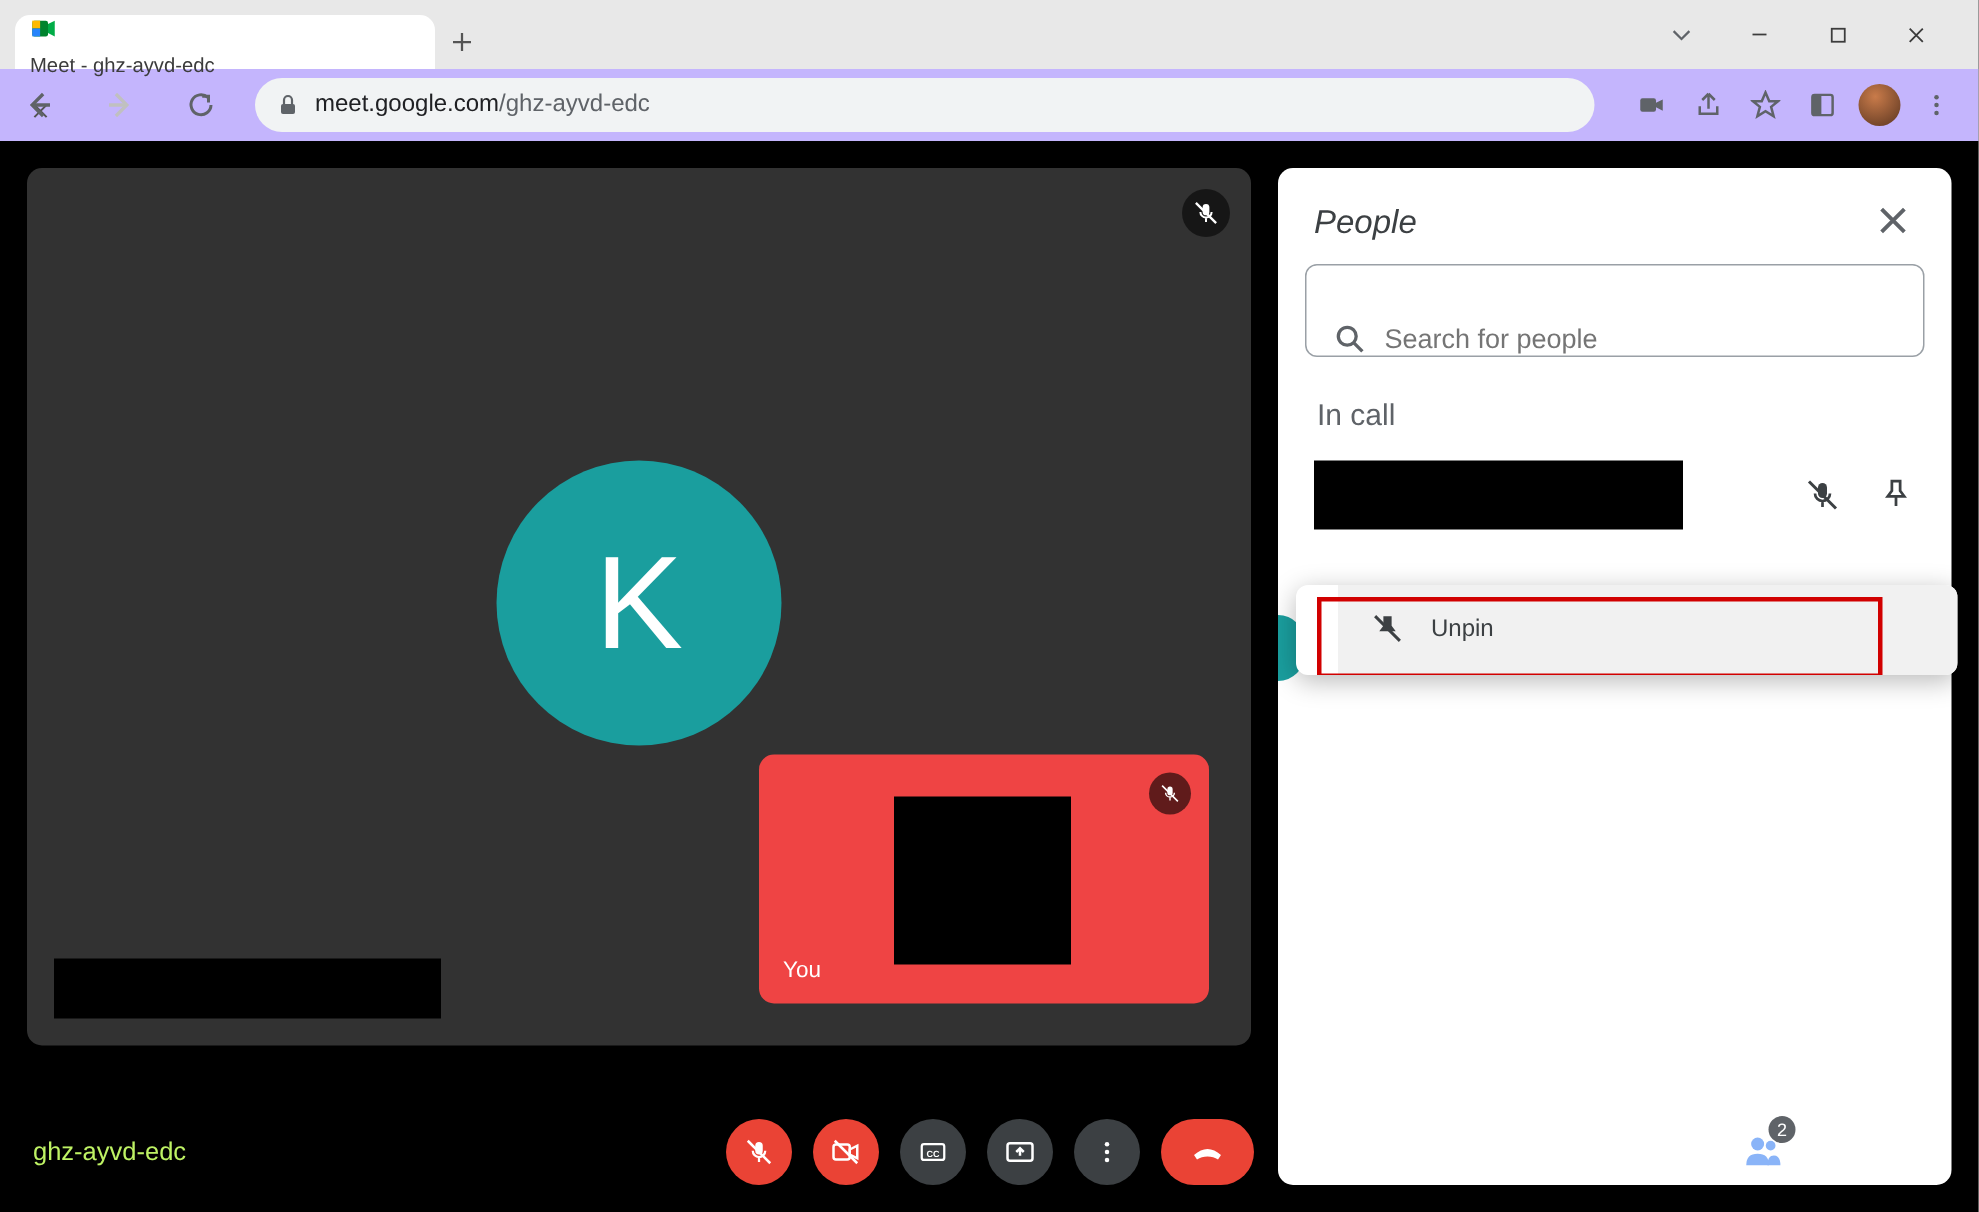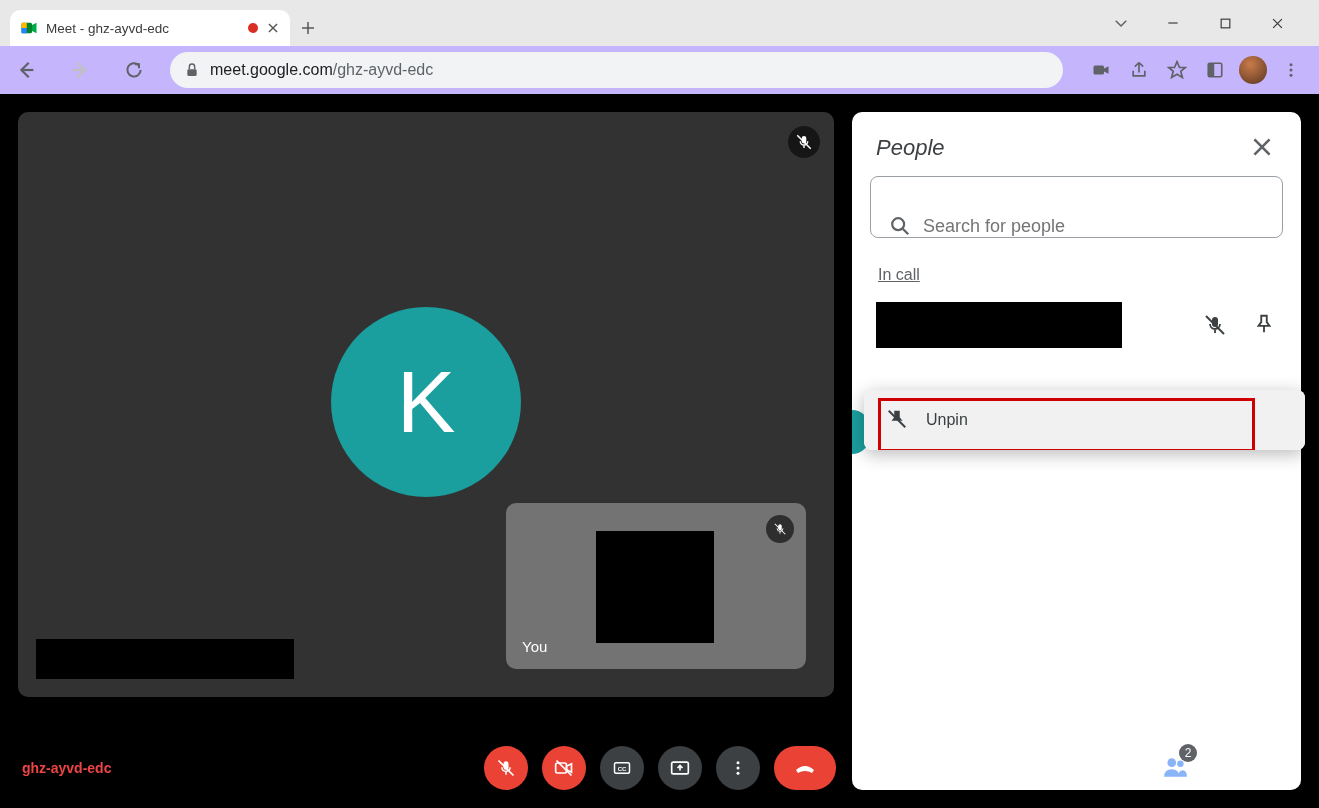--- a/index.html
+++ b/index.html
@@ -1,21 +1,21 @@
 <!DOCTYPE html>
 <html><head>
 <meta charset="utf-8">
 <style>
 * { box-sizing: border-box; margin: 0; padding: 0; }
 body { font-family: "Segoe UI", Arial, sans-serif; width: 1319px; height: 808px; overflow: hidden; background: #fff; }
 
 
 .browser-chrome { background: #e8e8e8; }
 .tab-strip { display: flex; align-items: center; height: 46px; padding-left: 10px; padding-right: 10px; }
-.tab { display: flex; align-items: center; background: #fff; height: 36px; padding: 0 10px; border-radius: 10px 10px 0 0; min-width: 280px; gap: 8px; margin-top: 10px; }
+.tab { display: flex; background: #fff; height: 36px; padding: 0 10px; border-radius: 10px 10px 0 0; min-width: 280px; gap: 8px; margin-top: 10px; flex-direction: column; }
 .tab .favicon { width: 18px; height: 18px; }
 .tab .favicon svg { width: 18px; height: 18px; }
 .tab .title { font-size: 13.5px; color: #3c3c3c; flex: 1; }
 .tab .rec { width: 10px; height: 10px; border-radius: 50%; background: #d93025; margin-left: auto; }
 .tab .close { width: 14px; height: 14px; color: #555; }
 .newtab { width: 36px; height: 36px; display: flex; align-items: center; justify-content: center; margin-top: 10px; cursor: pointer; }
 .win-controls { margin-left: auto; display: flex; gap: 8px; padding-right: 10px; }
 .win-btn { width: 44px; height: 30px; display: flex; align-items: center; justify-content: center; color: #3c3c3c; }
 
 .toolbar { display: flex; align-items: center; height: 48px; background: #c4b5fd; padding: 0 8px; gap: 18px; }
@@ -31,51 +31,51 @@
 
 
 .meet-area { background: #000; height: 714px; position: relative; display: flex; }
 
 .video-area { flex: 1; position: relative; padding: 18px; }
 .main-video { background: #323232; border-radius: 10px; width: 816px; height: 585px; position: relative; }
 .main-video .avatar-circle { width: 190px; height: 190px; border-radius: 50%; background: #1a9e9e; position: absolute; top: 195px; left: 50%; transform: translateX(-50%); display: flex; align-items: center; justify-content: center; color: #fff; font-size: 88px; font-weight: 400; }
 .main-video .mic-off-badge { position: absolute; top: 14px; right: 14px; width: 32px; height: 32px; border-radius: 50%; background: rgba(0,0,0,.55); display: flex; align-items: center; justify-content: center; color: #fff; }
 .name-redact { position: absolute; bottom: 18px; left: 18px; width: 258px; height: 40px; background: #000; }
 
-.self-video { position: absolute; right: 28px; bottom: 28px; width: 300px; height: 166px; background: #737373; border-radius: 10px; }
+.self-video { position: absolute; right: 28px; bottom: 28px; width: 300px; height: 166px; background: #ef4444; border-radius: 10px; }
 .self-video .you-label { position: absolute; left: 16px; bottom: 14px; color: #fff; font-size: 15px; font-weight: 500; }
 .self-video .redact { position: absolute; top: 28px; left: 90px; width: 118px; height: 112px; background: #000; }
 .self-video .mic-off-badge-sm { position: absolute; top: 12px; right: 12px; width: 28px; height: 28px; border-radius: 50%; background: rgba(0,0,0,.6); display: flex; align-items: center; justify-content: center; color: #fff; }
 
 
 .people-panel { width: 450px; background: #fff; margin: 18px 18px 18px 0; border-radius: 10px; padding: 22px 18px; position: relative; }
 .people-header { display: flex; align-items: center; justify-content: space-between; padding: 0 6px 14px 6px; font-style: italic; }
 .people-title { font-size: 22px; color: #3c4043; }
 .close-panel { width: 28px; height: 28px; color: #5f6368; cursor: pointer; }
 .search-box { border: 1px solid #9aa0a6; border-radius: 8px; height: 62px; display: flex; align-items: flex-end; gap: 12px; padding: 0 18px; }
 .search-box .search-icon { color: #5f6368; }
 .search-box input { border: none; outline: none; font-size: 18px; color: #5f6368; flex: 1; background: transparent; }
-.in-call-label { font-size: 16px; color: #5f6368; margin: 28px 0 14px 8px; text-decoration: underline; }
+.in-call-label { font-size: 20px; color: #5f6368; margin: 28px 0 14px 8px; }
 .participant-row { display: flex; align-items: center; gap: 10px; padding: 4px 6px; }
 .participant-name-redact { width: 246px; height: 46px; background: #000; }
 .participant-actions { margin-left: auto; display: flex; gap: 26px; align-items: center; }
 .pa-btn { color: #3c4043; width: 24px; height: 24px; cursor: pointer; }
 
 
 .ctx-menu { position: absolute; top: 278px; left: 12px; right: -4px; background: #fff; border-radius: 8px; box-shadow: 0 4px 18px rgba(0,0,0,.28); overflow: hidden; }
 .ctx-item { display: flex; align-items: center; gap: 16px; padding: 18px 22px; font-size: 16px; color: #3c4043; }
 .ctx-item.disabled { color: #b0b0b0; }
 .ctx-item .ic { width: 24px; height: 24px; }
-.ctx-item.highlight { background: #f1f1f1; }
+.ctx-item.highlight { background: #f1f1f1; margin-left: 28px; }
 .ctx-highlight-box { border: 3px solid #d10000; position: absolute; top: 8px; left: 14px; right: 50px; height: 54px; pointer-events: none; }
 .peek-avatar { position: absolute; top: 298px; left: 0; width: 18px; height: 44px; background: #1a9e9e; border-radius: 0 22px 22px 0; }
 
 
 .bottom-bar { position: absolute; bottom: 0; left: 0; right: 0; height: 80px; display: flex; align-items: center; padding: 0 22px; }
-.meeting-code { color: #ef4444; font-size: 14px; font-weight: 700; }
+.meeting-code { color: #bef264; font-size: 17px; font-weight: 400; }
 .center-controls { position: absolute; left: 50%; transform: translateX(-50%); display: flex; gap: 14px; }
 .ctrl-btn { width: 44px; height: 44px; border-radius: 50%; background: #3c4043; display: flex; align-items: center; justify-content: center; color: #fff; cursor: pointer; }
 .ctrl-btn.red { background: #ea4335; }
 .ctrl-btn.hangup { background: #ea4335; width: 62px; border-radius: 22px; }
 .right-controls { margin-left: auto; display: flex; gap: 26px; align-items: center; }
 .rc-btn { color: #fff; width: 28px; height: 28px; position: relative; cursor: pointer; }
 .rc-btn.active { color: #8ab4f8; }
 .badge { position: absolute; top: -10px; right: -8px; background: #5f6368; color: #fff; font-size: 12px; width: 18px; height: 18px; border-radius: 50%; display: flex; align-items: center; justify-content: center; }
 
 svg { display: block; }

